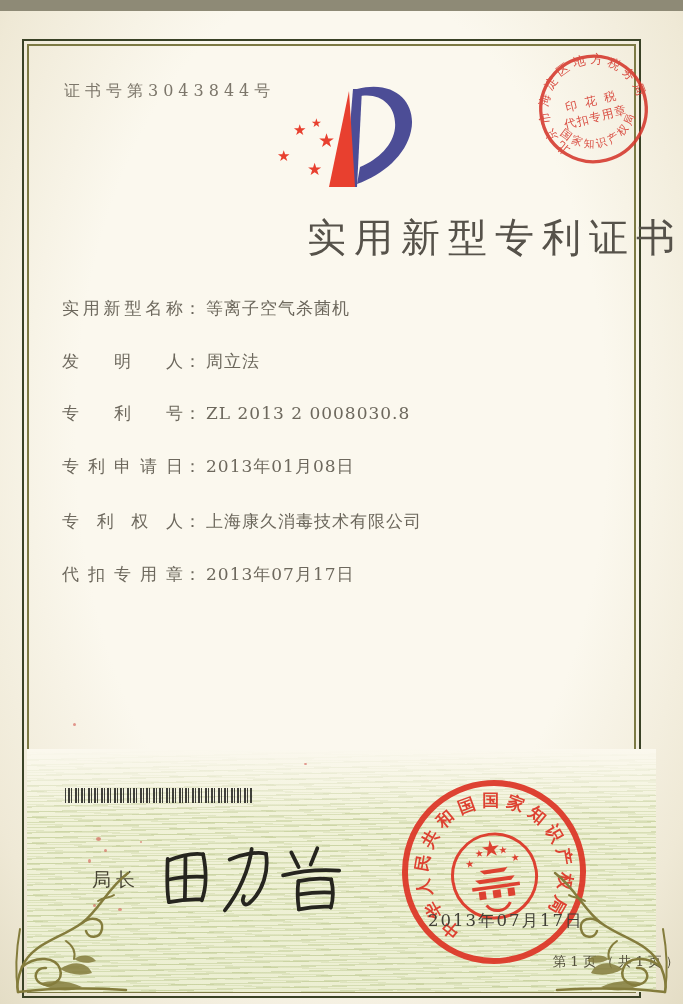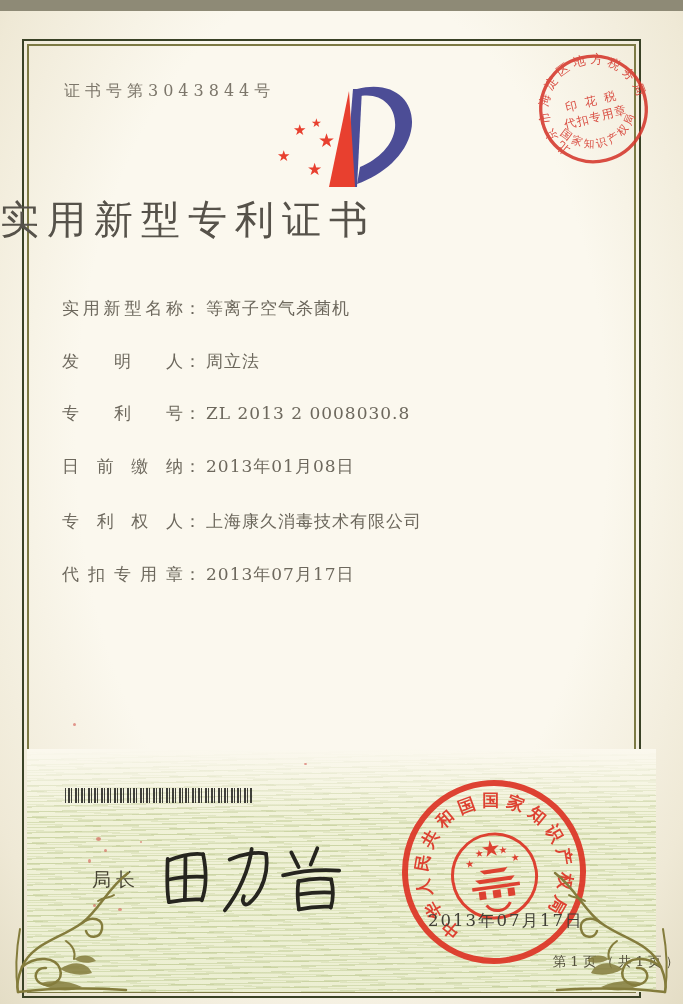--- a/index.html
+++ b/index.html
@@ -28,21 +28,21 @@
       linear-gradient(180deg,#f2f3da 0,#ecefd2 100%);
   }
   .green-zone .fade{
     position:absolute;left:0;top:0;width:100%;height:70px;
     background:linear-gradient(180deg,#fbf8ee 0,rgba(251,248,238,0) 100%);
   }
   .cert-no{
     position:absolute;left:64px;top:70px;font-size:16px;letter-spacing:5px;color:#7c766a;
   }
   .title{
-    position:absolute;left:0;top:182px;width:100%;text-align:left;
+    position:absolute;left:0;top:200px;width:100%;text-align:right;
     font-size:39px;letter-spacing:8px;color:#56524a;font-weight:500;
   }
   .logo{position:absolute;left:265px;top:72px;}
   .tax-stamp{position:absolute;left:531px;top:34px;transform:rotate(-14deg);opacity:.88;}
   .fields{position:absolute;left:62px;top:0;width:560px;}
   .field-row{position:absolute;left:0;font-size:17px;color:#6d685d;letter-spacing:1px;white-space:nowrap;}
   .field-row:nth-child(1){top:286px;font-family:Liberation Mono, monospace;}
   .field-row:nth-child(2){top:339px;}
   .field-row:nth-child(3){top:391px;}
   .field-row:nth-child(4){top:444px;}
@@ -126,21 +126,21 @@
     <div class="field-row">
       <span class="field-label">实用新型名称</span><span class="field-colon">：</span><span class="field-value">等离子空气杀菌机</span>
     </div>
     <div class="field-row">
       <span class="field-label">发明人</span><span class="field-colon">：</span><span class="field-value">周立法</span>
     </div>
     <div class="field-row">
       <span class="field-label">专利号</span><span class="field-colon">：</span><span class="field-value">ZL 2013 2 0008030.8</span>
     </div>
     <div class="field-row">
-      <span class="field-label">日前缴纳</span><span class="field-colon">：</span><span class="field-value">2013年01月08日</span>
+      <span class="field-label">专利申请日</span><span class="field-colon">：</span><span class="field-value">2013年01月08日</span>
     </div>
     <div class="field-row">
       <span class="field-label">专利权人</span><span class="field-colon">：</span><span class="field-value">上海康久消毒技术有限公司</span>
     </div>
     <div class="field-row">
       <span class="field-label">代扣专用章</span><span class="field-colon">：</span><span class="field-value">2013年07月17日</span>
     </div>
   </div>
 
   <div class="body-text">

